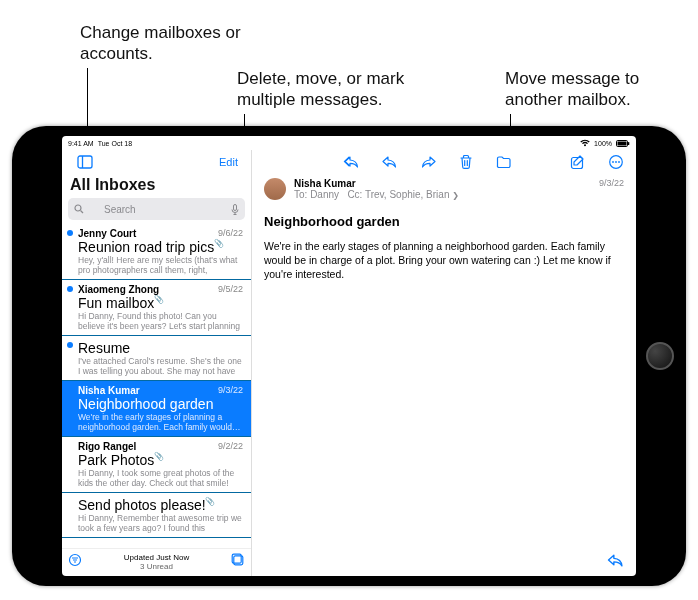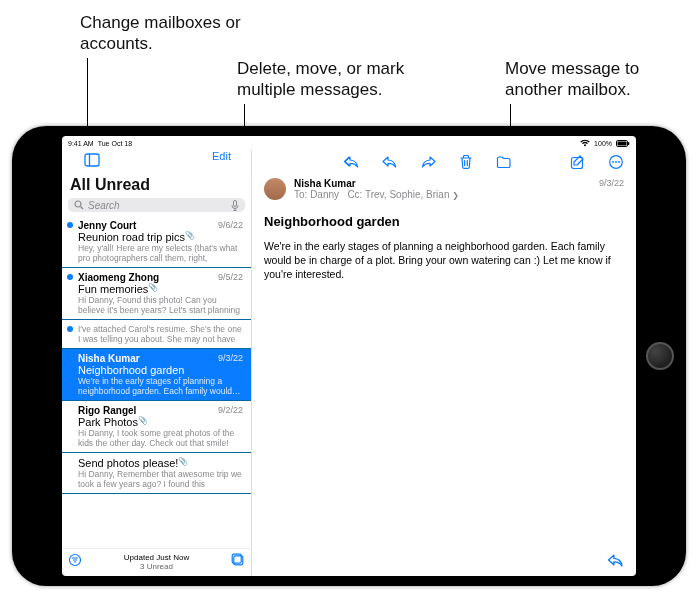--- a/index.html
+++ b/index.html
@@ -6,21 +6,21 @@
   body {
     font-family: -apple-system, "Helvetica Neue", Arial, sans-serif;
     background: #fff;
     width: 698px;
     height: 600px;
     position: relative;
     font-size: 15px;
     color: #111;
   }
   
-  .annotations { position: absolute; top: 0; left: 0; width: 698px; height: 130px; }
+  .annotations { position: absolute; top: 10px; left: 0; width: 698px; height: 130px; }
   .ann { position: absolute; font-size: 17px; line-height: 1.25; }
   .ann .line { position: absolute; width: 1px; background: #000; }
   .ann1 { left: 80px; top: 12px; width: 200px; }
   .ann1 .line { left: 7px; top: 46px; height: 90px; }
   .ann2 { left: 237px; top: 58px; width: 220px; }
   .ann2 .line { left: 7px; top: 46px; height: 46px; }
   .ann3 { left: 505px; top: 58px; width: 180px; }
   .ann3 .line { left: 5px; top: 46px; height: 46px; }
 
   
@@ -72,53 +72,53 @@
   
   .list {
     width: 190px;
     border-right: 1px solid #ddd;
     display: flex;
     flex-direction: column;
     min-height: 0;
   }
   .list-toolbar {
     display: flex;
-    align-items: flex-start;
+    align-items: center;
     height: 24px;
-    padding: 0 20px;
+    padding: 0 13px;
   }
   .icon-btn { width: 20px; height: 20px; display: flex; align-items: center; justify-content: center; color: #0a7cff; }
   .list-toolbar .spacer { flex: 1; }
   .edit-link { color: #0a7cff; font-size: 11px; }
   .list-title { font-size: 16px; font-weight: 700; padding: 2px 8px 4px; }
   .search {
-    margin: 0 6px 4px; height: 14px;
+    margin: 0 6px 4px; height: 22px;
     background: #e9e9ec; border-radius: 5px;
     display: flex; align-items: center; padding: 0 6px;
-    gap: 4px; color: #8a8a8e; font-size: 10px; font-style: italic;
+    gap: 20px; color: #8a8a8e; font-size: 10px;
   }
   .search svg { flex: none; }
   .search .ph { flex: 1; }
   .rows { flex: 1; overflow: hidden; display: flex; flex-direction: column; }
   .row {
     padding: 4px 8px 4px 16px;
     border-bottom: 1px solid #0369a1;
     font-size: 9px;
     color: #888;
     position: relative;
   }
   .row .dot {
     position: absolute; left: 5px; top: 6px;
     width: 6px; height: 6px; border-radius: 50%; background: #0a7cff;
   }
   .row .top { display: flex; }
   .row .from { font-size: 10px; font-weight: 600; color: #000; flex: 1; white-space: nowrap; overflow: hidden; text-overflow: ellipsis; }
   .row .date { font-size: 9px; color: #888; }
   .row .att { color: #bbb; font-size: 8px; text-align: right; }
-  .row .subj { color: #000; font-size: 11px; font-weight: 500; white-space: nowrap; overflow: hidden; text-overflow: ellipsis; }
+  .row .subj { color: #000; font-size: 14px; font-weight: 500; white-space: nowrap; overflow: hidden; text-overflow: ellipsis; }
   .row .prev { color: #8a8a8e; font-size: 8.5px; line-height: 1.2; max-height: 20px; overflow: hidden; }
   .row.selected { background: #0a7cff; color: #dce9ff; }
   .row.selected .from, .row.selected .subj { color: #fff; }
   .row.selected .date, .row.selected .prev, .row.selected .att { color: #dce9ff; }
 
   .list-footer {
     border-top: 1px solid #eee;
     display: flex; align-items: flex-start; padding: 4px 6px;
     font-size: 8px; color: #666; gap: 6px;
   }
@@ -194,21 +194,21 @@
         <div class="list-toolbar">
           <div class="icon-btn">
             <svg width="16" height="14" viewBox="0 0 16 14">
                 <rect x="1" y="1" width="14" height="12" rx="2" fill="none" stroke="currentColor" stroke-width="1.3"></rect>
                 <line x1="5.5" y1="1" x2="5.5" y2="13" stroke="currentColor" stroke-width="1.3"></line>
               </svg>
           </div>
           <div class="spacer"></div>
           <div class="edit-link">Edit</div>
         </div>
-        <div class="list-title">All Unread</div>
+        <div class="list-title">All Inboxes</div>
         <div class="search">
           <svg width="10" height="10" viewBox="0 0 10 10">
               <circle cx="4" cy="4" r="3" fill="none" stroke="currentColor" stroke-width="1.2"></circle>
               <line x1="6.5" y1="6.5" x2="9" y2="9" stroke="currentColor" stroke-width="1.2"></line>
             </svg>
           <span class="ph">Search</span>
           <svg width="8" height="11" viewBox="0 0 8 11">
               <rect x="2.5" y="0.5" width="3" height="6" rx="1.5" fill="none" stroke="currentColor"></rect>
               <path d="M1 5.5a3 3 0 006 0M4 8.5v2M2.5 10.5h3" fill="none" stroke="currentColor"></path>
             </svg>
@@ -227,27 +227,30 @@
               </div>
               <div class="prev">Hey, y'all! Here are my selects (that's what pro photographers call them, right, Andre?…</div>
             </div>
             <div class="row">
               <span class="dot"></span>
               <div class="top">
                 <span class="from">Xiaomeng Zhong</span>
                 <span class="date">9/5/22</span>
               </div>
               <div class="top">
-                <span class="subj">Fun memories</span>
+                <span class="subj">Fun mailbox</span>
                 <span class="att">📎</span>
               </div>
               <div class="prev">Hi Danny, Found this photo! Can you believe it's been years? Let's start planning our ne…</div>
             </div>
             <div class="row">
               <span class="dot"></span>
+              <div class="top">
+                <span class="subj">Resume</span>
+              </div>
               <div class="prev">I've attached Carol's resume. She's the one I was telling you about. She may not have qu…</div>
             </div>
             <div class="row selected">
               <div class="top">
                 <span class="from">Nisha Kumar</span>
                 <span class="date">9/3/22</span>
               </div>
               <div class="top">
                 <span class="subj">Neighborhood garden</span>
               </div>

